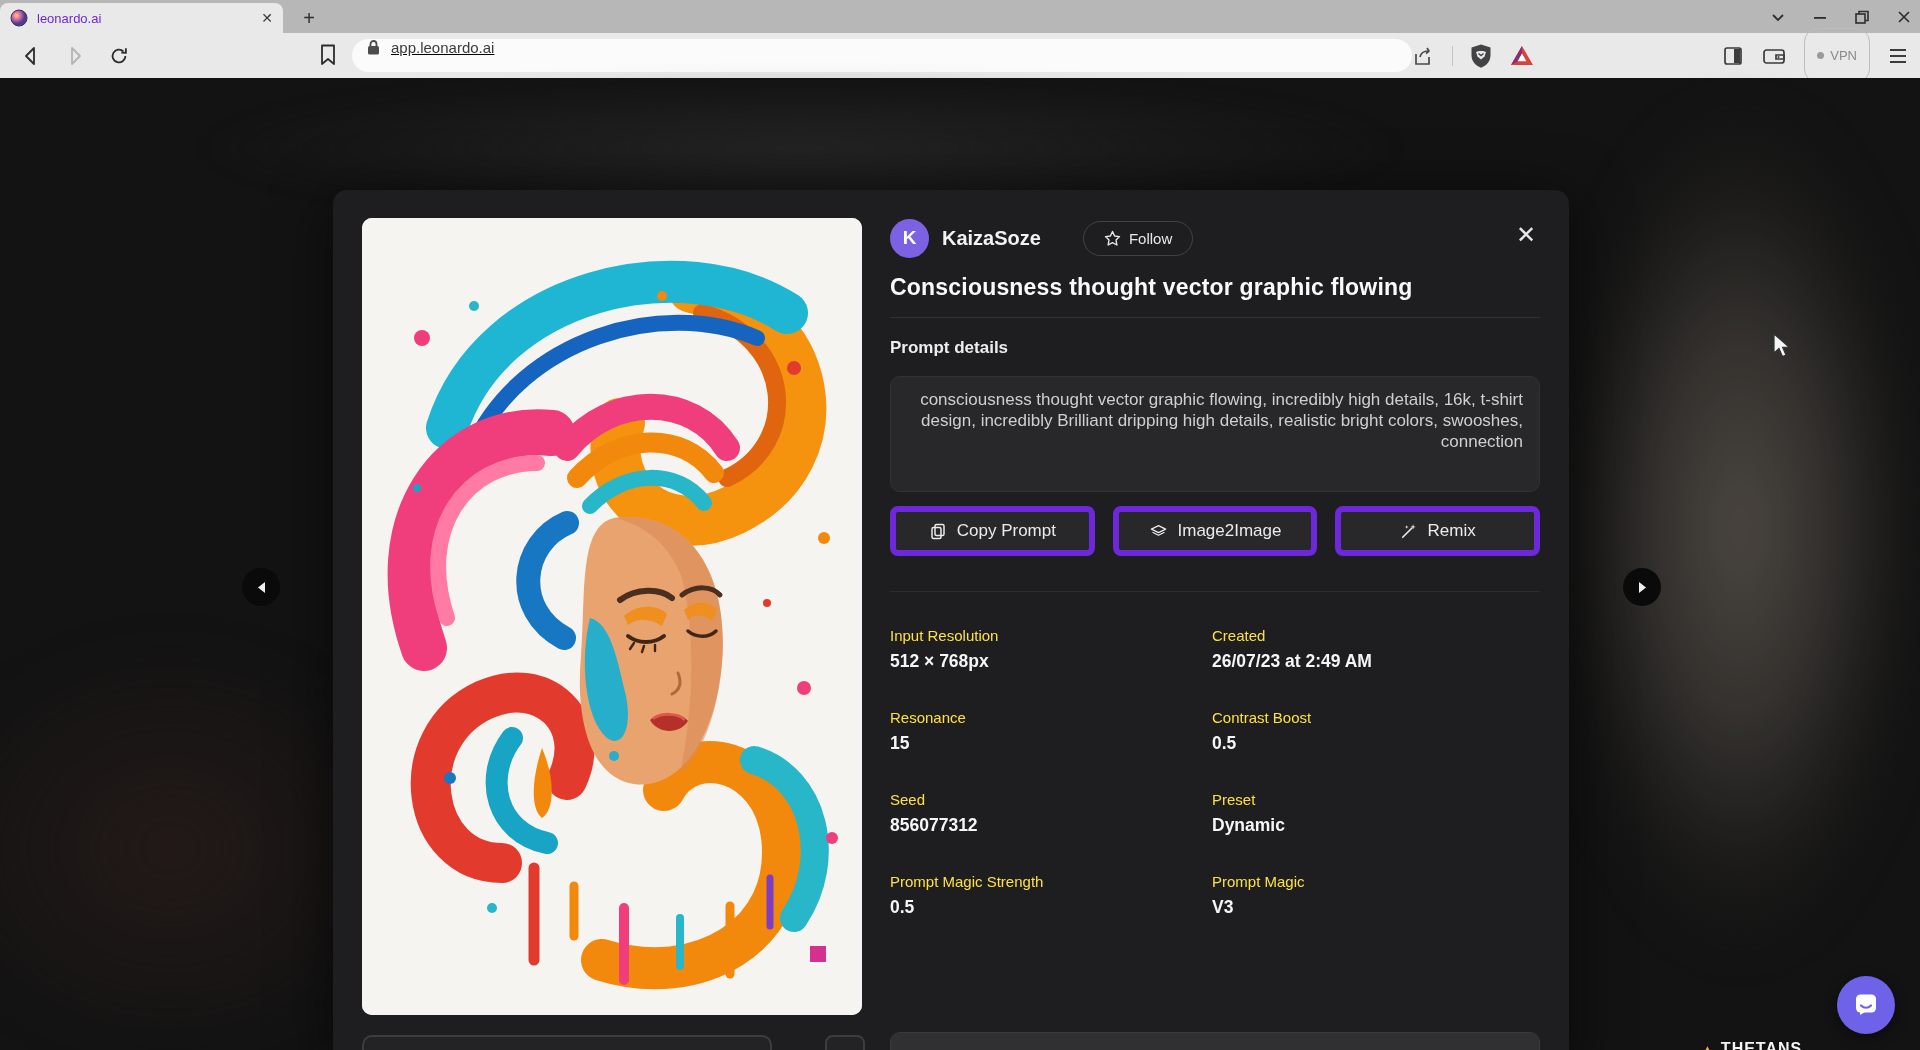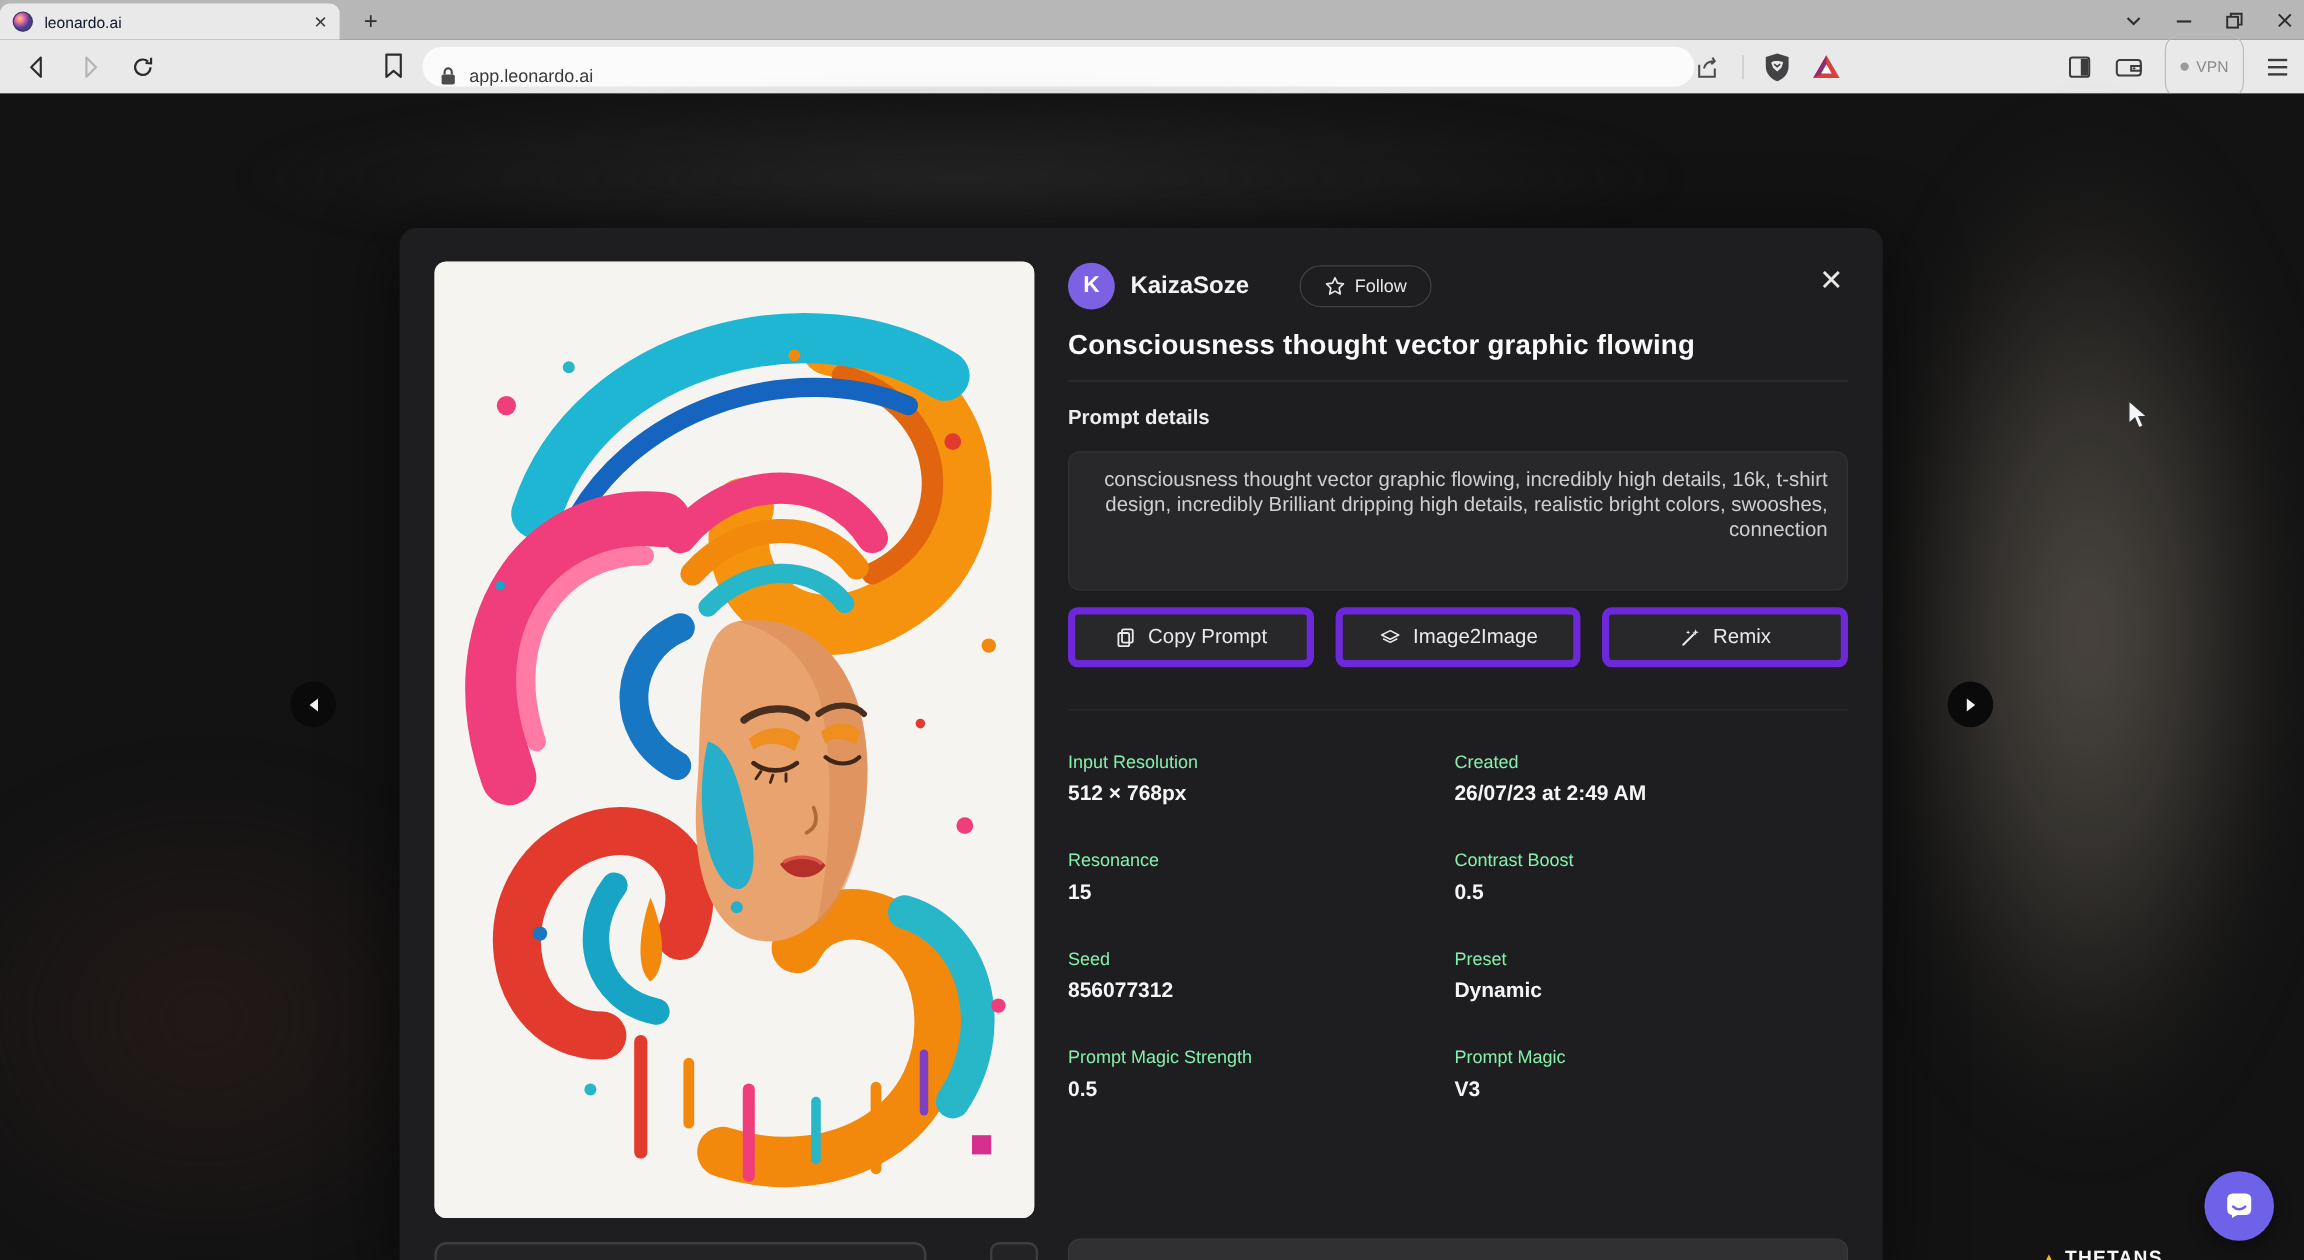--- a/index.html
+++ b/index.html
@@ -4,32 +4,32 @@
 <style>
   * { margin:0; padding:0; box-sizing:border-box; }
   html,body { width:1920px; height:1050px; overflow:hidden; background:#131313;
     font-family:"Liberation Sans", sans-serif; }
   #stage { position:relative; width:1920px; height:1050px; overflow:hidden; }
 
   
   .tabstrip { position:absolute; left:0; top:0; width:1920px; height:33px; background:#b7b7b7; }
   .tab { position:absolute; left:0; top:3px; width:283px; height:30px; background:#e9e9e9;
     border-radius:8px 8px 0 0; display:flex; align-items:center; padding:0 10px; gap:9px; }
-  .tab-title { font-size:13px; color:#0f172a; flex:1; white-space:nowrap; overflow:hidden; }
+  .tab-title { font-size:13px; color:#6d28d9; flex:1; white-space:nowrap; overflow:hidden; }
   .tab-close { font-size:14px; color:#3c3c3c; cursor:default; }
   .newtab-btn { position:absolute; left:296px; top:5px; width:26px; height:26px; display:flex;
     align-items:center; justify-content:center; color:#2e2e2e; font-size:20px; border-radius:6px; }
   .win-controls { position:absolute; right:8px; top:0; height:33px; display:flex; align-items:center; gap:26px; color:#2e2e2e; }
   .win-controls svg { display:block; }
 
   .toolbar { position:absolute; left:0; top:33px; width:1920px; height:45px; background:#e9e9e9;
     display:flex; align-items:center; }
   .navbtns { display:flex; align-items:center; gap:22px; margin-left:20px; }
   .urlbar { position:absolute; left:352px; top:6px; width:1060px; height:33px; background:#fbfbfb;
-    border-radius:17px; display:flex; align-items:flex-end; padding:0 14px; gap:10px; }
+    border-radius:17px; display:flex; align-items:flex-start; padding:0 14px; gap:10px;text-decoration:underline; }
   .url-text { font-size:15px; color:#3a3a3a; }
   .bookmark-wrap { position:absolute; left:318px; top:10px; }
   .addr-icons { position:absolute; left:1412px; top:6px; display:flex; align-items:center; gap:16px; height:33px; }
   .addr-sep { width:1px; height:20px; background:#c3c3c3; }
   .right-icons { position:absolute; right:12px; top:6px; display:flex; align-items:center; gap:18px; height:33px; }
   .vpn-pill { display:flex; align-items:center; gap:6px; border:1px solid #bdbdbd; border-radius:14px;
     padding:19px 12px; color:#8a8a8a; font-size:13px; }
   .vpn-dot { width:7px; height:7px; border-radius:50%; background:#9a9a9a; }
 
   
@@ -64,21 +64,21 @@
   .section-label { margin-top:20px; font-size:17px; font-weight:bold; color:#ededed; }
   .prompt-box { margin-top:18px; height:116px; background:#28282a; border:1px solid #323234;
     border-radius:10px; padding:12px 16px; font-size:17px; line-height:21px; color:#cfcfd2;text-align:right; }
   .actions { margin-top:14px; display:flex; gap:18px; }
   .action-btn { flex:1; height:50px; background:#28282a; border:6px solid #6d28d9; border-radius:8px;
     display:flex; align-items:center; justify-content:center; gap:10px; color:#eaeaea; font-size:17px; cursor:pointer; }
 
   .divider2 { height:1px; background:#2c2c2e; margin-top:35px; }
   .meta-grid { margin-top:35px; display:grid; grid-template-columns:322px 328px; }
   .meta-cell { margin-bottom:37px; }
-  .meta-label { font-size:15px; color:#86efac; margin-bottom:7px; }
+  .meta-label { font-size:15px; color:#fde047; margin-bottom:7px; }
   .meta-value { font-size:17.5px; font-weight:bold; color:#f5f5f5; display:flex; align-items:center; gap:8px; }
 
   .generate-btn { position:absolute; left:557px; top:842px; width:650px; height:56px; background:#303033;
     border:1px solid #3a3a3d; border-radius:10px; color:#f0f0f0; font-size:17px; font-weight:bold;
     display:flex; align-items:flex-start; justify-content:center; padding-top:16px; cursor:pointer; }
 
   .thumb-strip { position:absolute; left:29px; top:845px; width:410px; height:30px;
     border:2px solid #3d3d3f; border-radius:10px; background:#232325; }
   .thumb-sq { position:absolute; left:492px; top:845px; width:40px; height:30px;
     border:2px solid #3d3d3f; border-radius:8px; background:#232325; }

